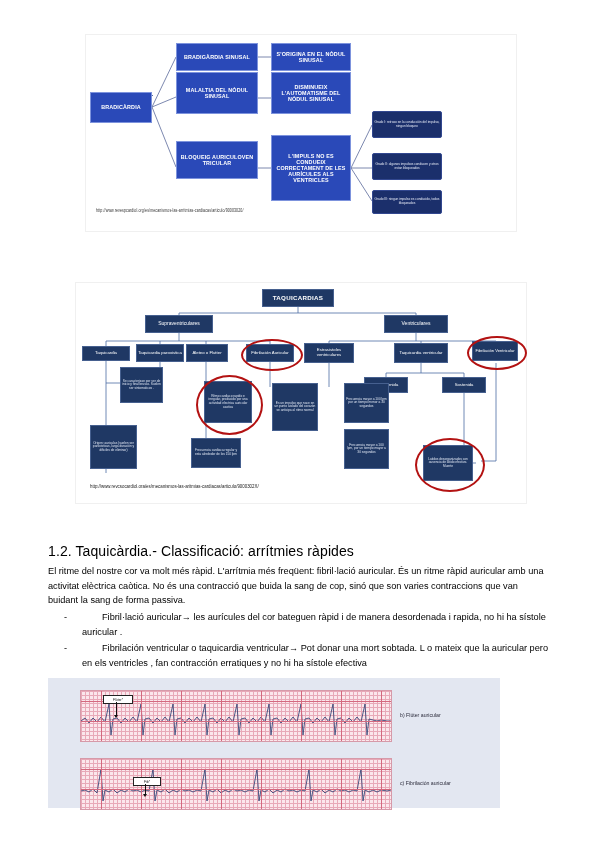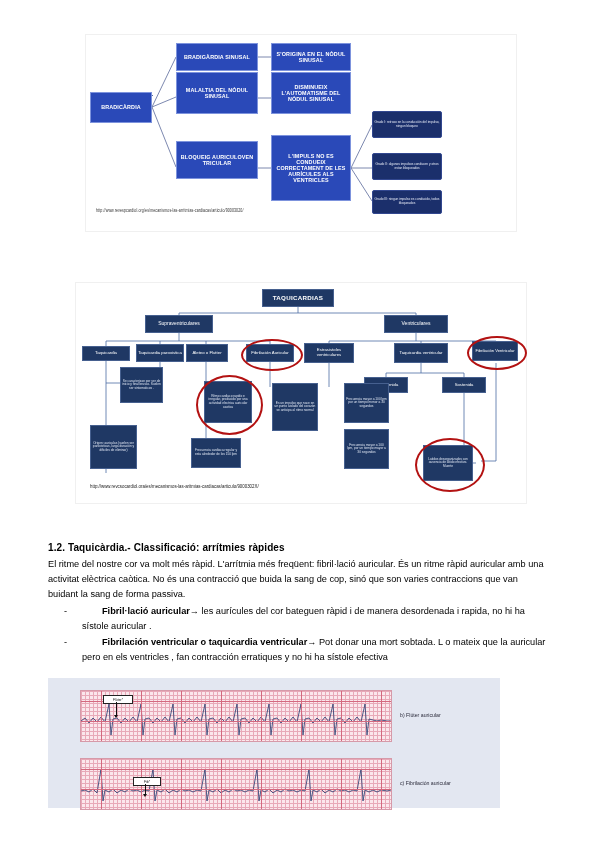--- a/index.html
+++ b/index.html
@@ -79,30 +79,30 @@
     position:absolute;border:2px solid #B31212;border-radius:50%;
     background:transparent;
   }
 
   
   .textblock{
     position:absolute;left:48px;top:540px;width:500px;
     font-size:9.2px;line-height:1.62;color:#000;
   }
   .textblock h2{
-    font-size:10px;font-weight:bold;margin:0 0 1px 0;
+    font-size:14px;font-weight:normal;margin:0 0 1px 0;
     letter-spacing:.1px;
   }
   .textblock p{margin:0;}
   .bullets{margin:2px 0 0 0;padding:0;list-style:none;}
   .bullets li{
     position:relative;padding-left:34px;margin-bottom:1px;
   }
   .bullets li .dash{position:absolute;left:16px;top:0;}
-  .bullets li b{font-weight:bold;padding-left:20px;}
+  .bullets li b{font-weight:normal;padding-left:20px;}
 
   
   .ecgpanel{
     position:absolute;left:48px;top:678px;width:452px;height:130px;
     background:#E3E7F1;
   }
   .ecgstrip{
     position:absolute;left:32px;width:310px;height:50px;
     background:
       repeating-linear-gradient(to right,#E8A9B8 0 0.6px,transparent .6px 4px),

